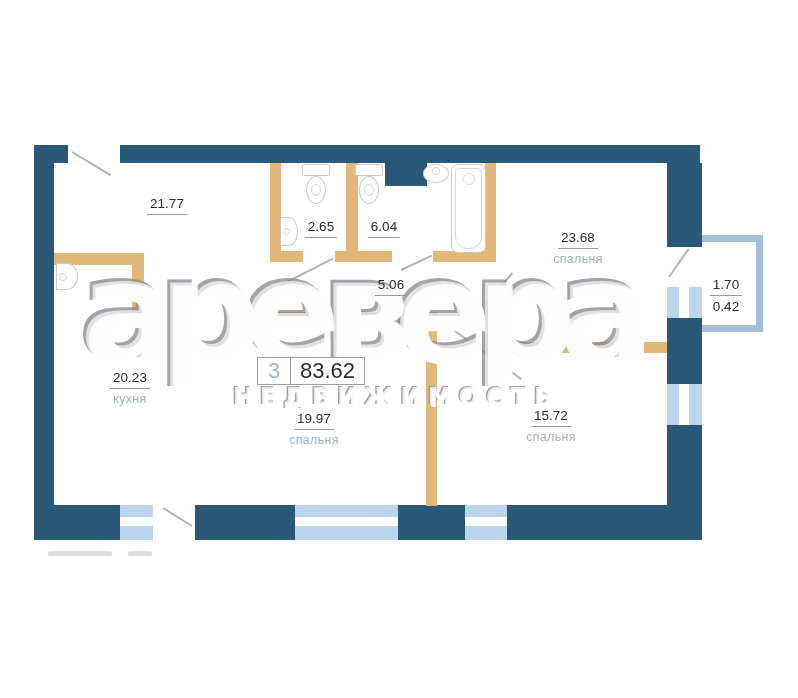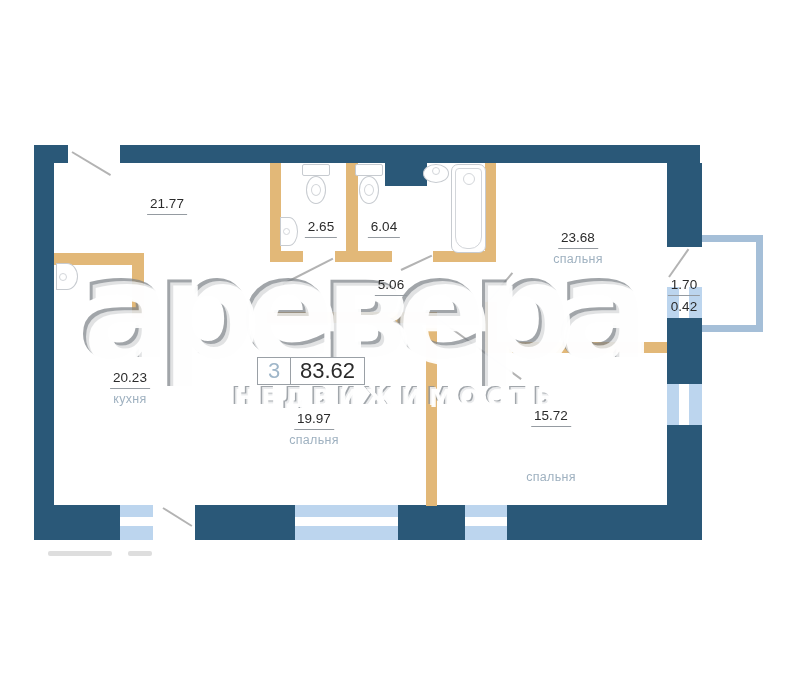--- a/index.html
+++ b/index.html
@@ -148,25 +148,25 @@
 
   </div>
   <div class="rlabel" style="left:130px;top:370px;">
     <span class="num">20.23</span>
     <span class="rname">кухня</span>
   </div>
   <div class="rlabel" style="left:314px;top:411px;">
     <span class="num">19.97</span>
     <span class="rname">спальня</span>
   </div>
-  <div class="rlabel" style="left:551px;top:408px;gap:40px;">
+  <div class="rlabel" style="left:551px;top:408px;">
     <span class="num">15.72</span>
     <span class="rname">спальня</span>
   </div>
-  <div class="rlabel" style="left:684px;top:277px;align-items:center;">
+  <div class="rlabel" style="left:726px;top:277px;align-items:center;">
     <span class="num">1.70</span>
     <span class="num2">0.42</span>
   </div>
 
   <div class="badge">
     <div class="badge-box badge-rooms">3</div>
     <div class="badge-box badge-area">83.62</div>
   </div>
 
   <div class="remnant" style="left:48px;top:551px;width:64px;"></div>

